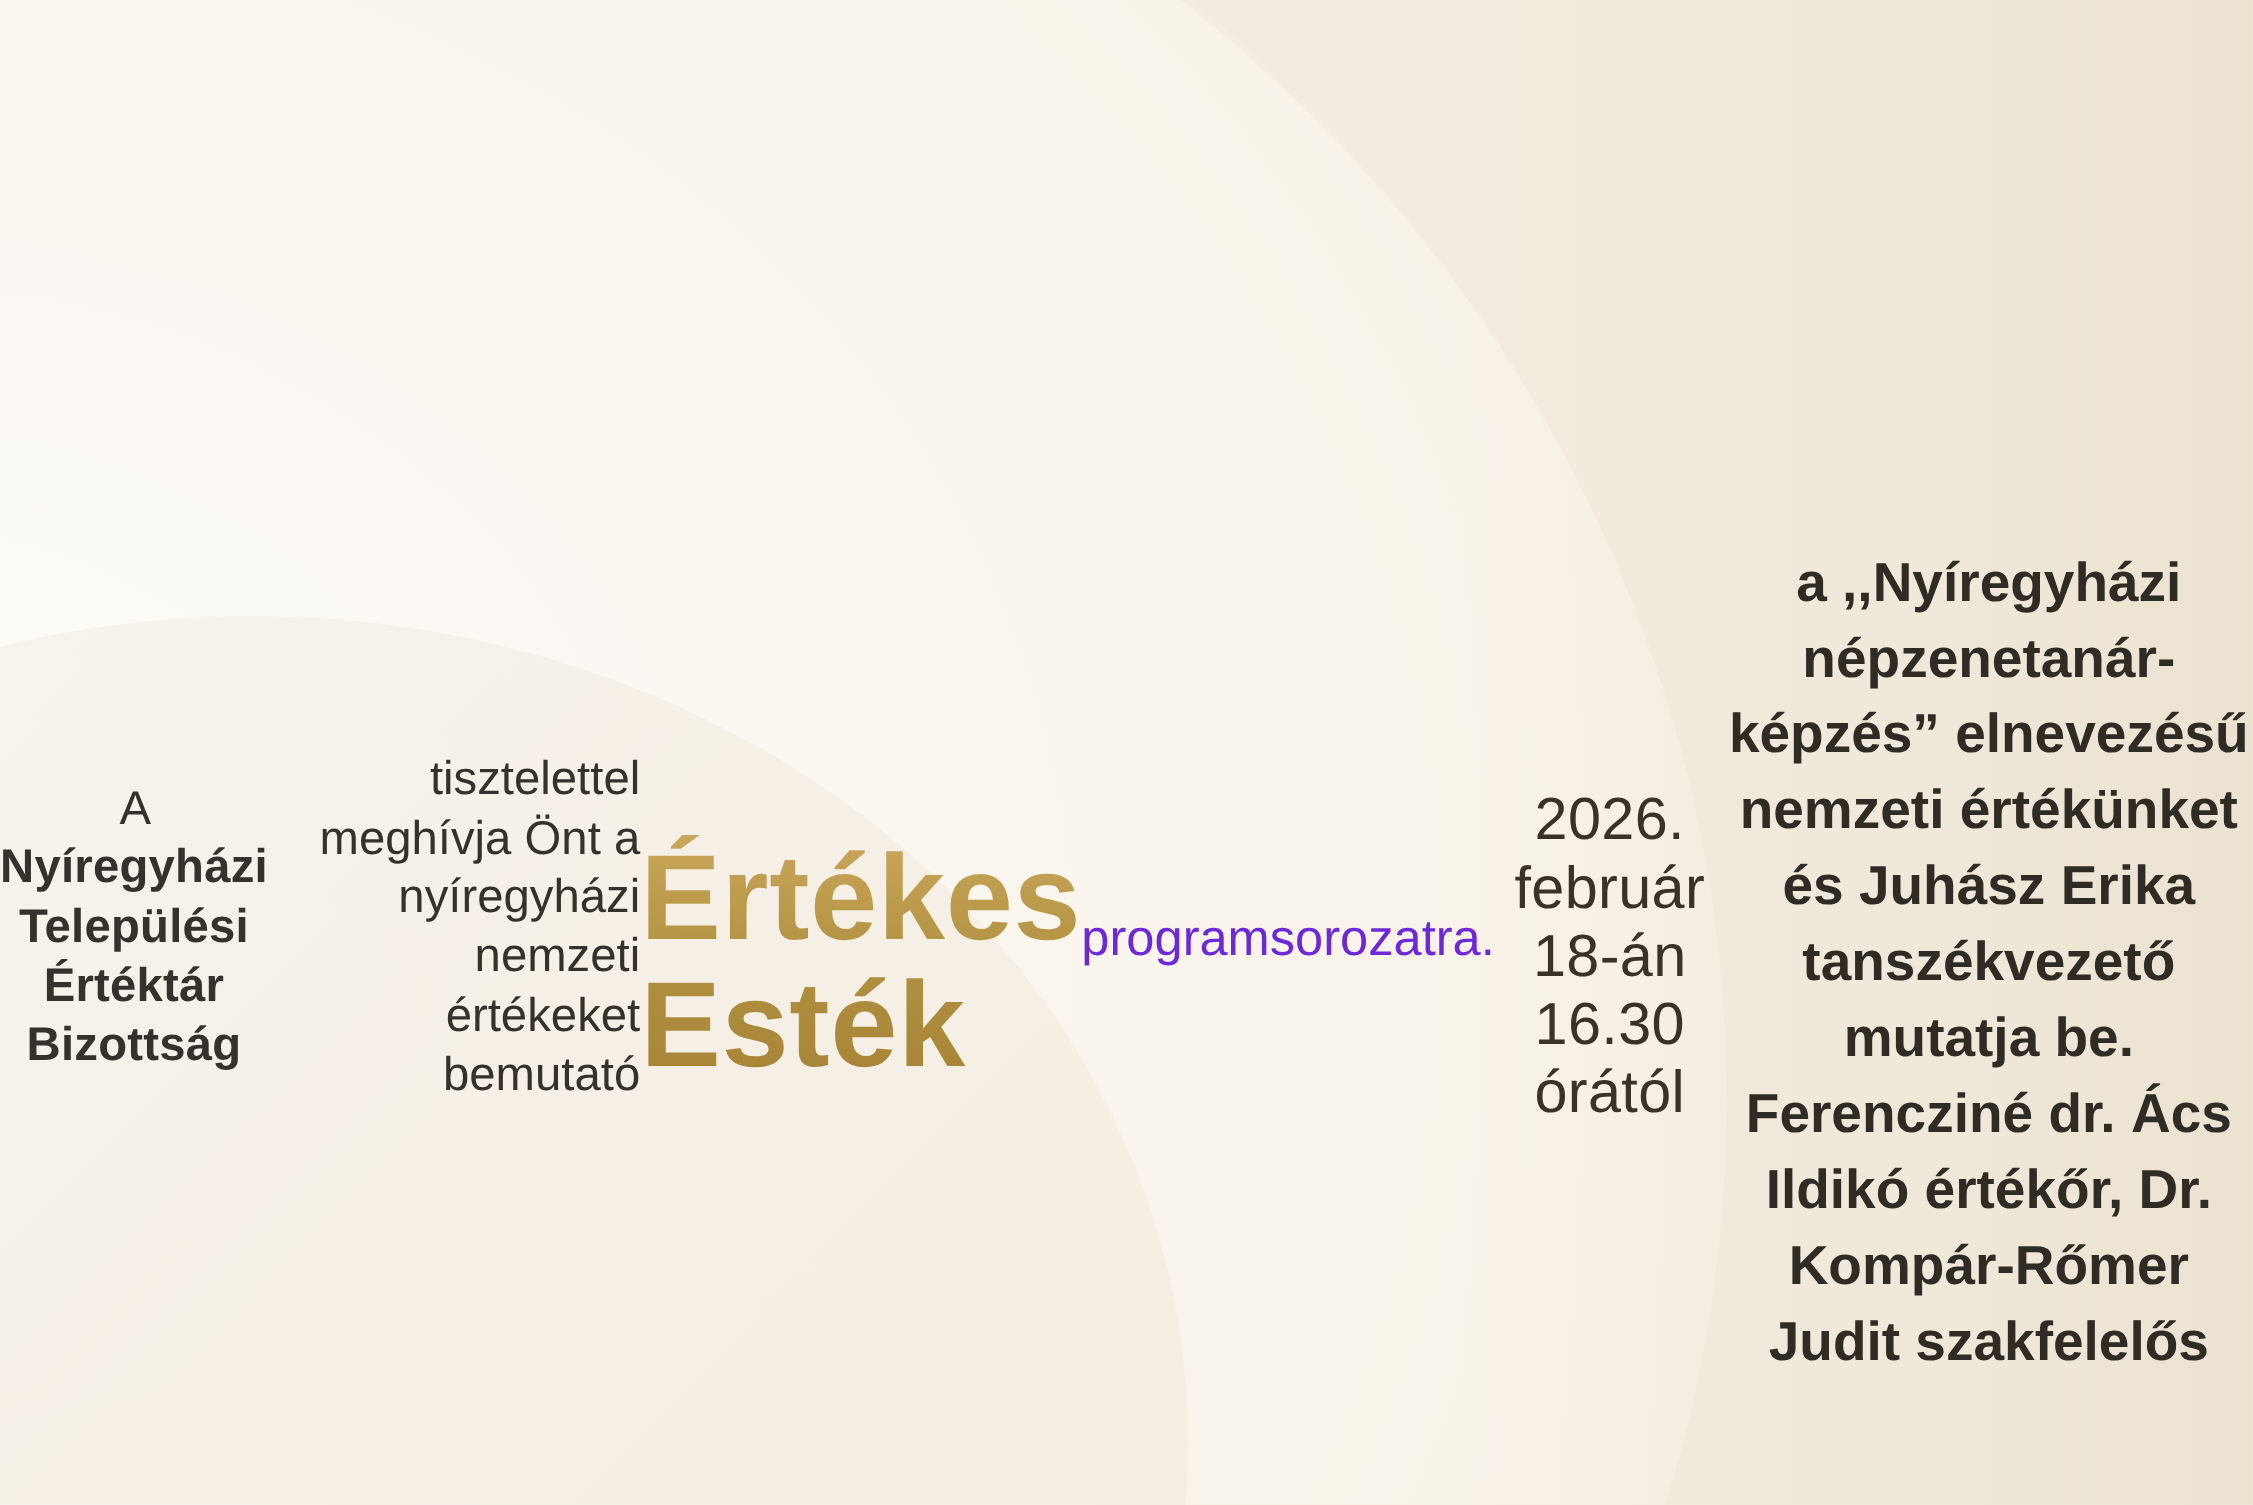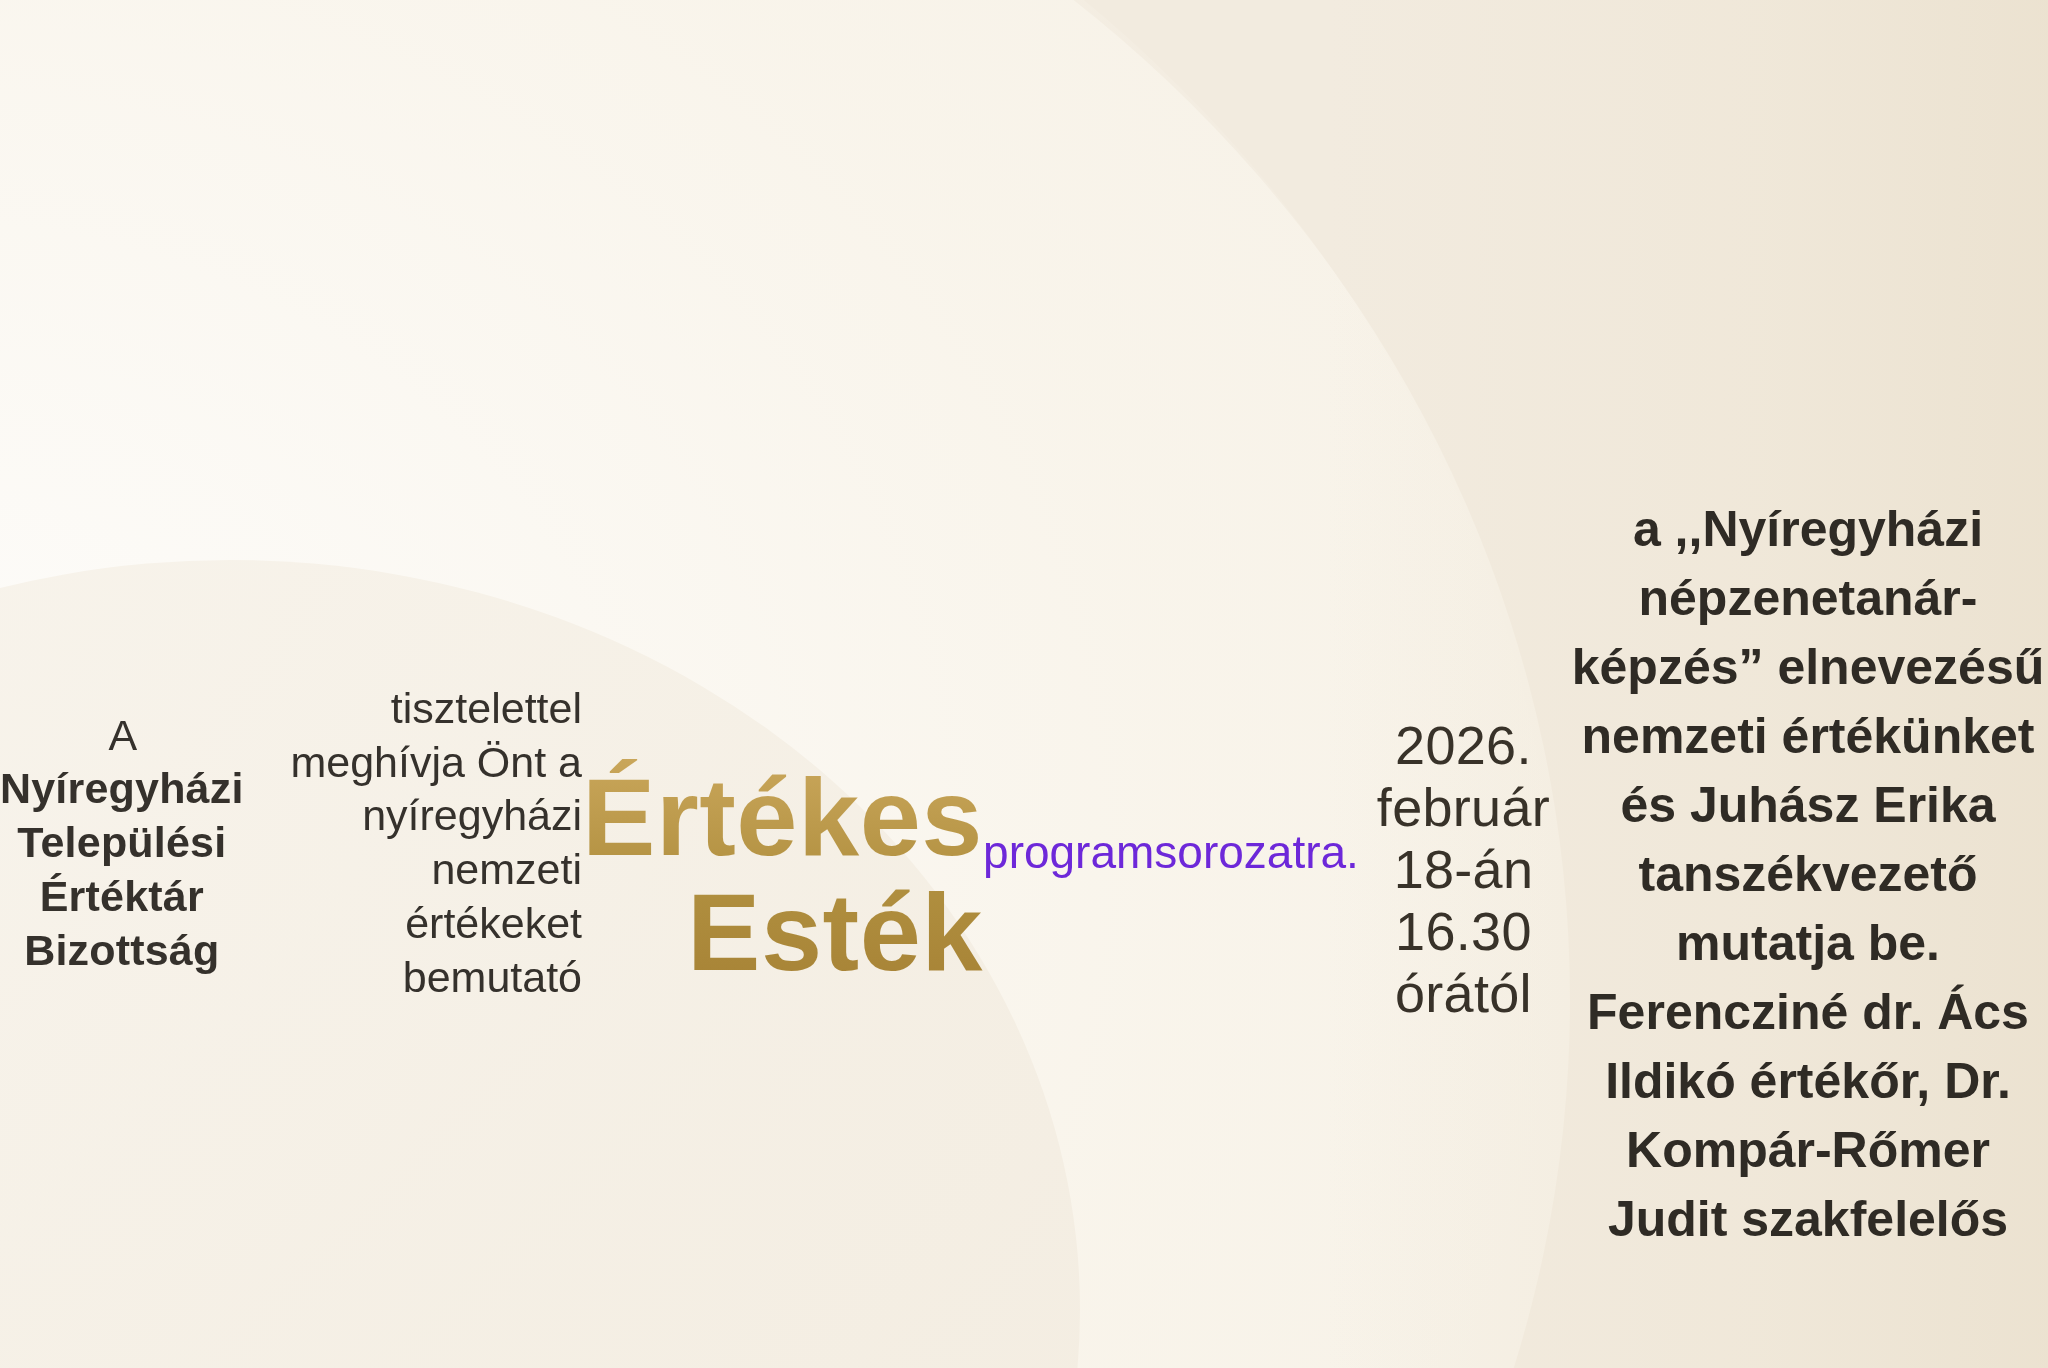--- a/index.html
+++ b/index.html
@@ -96,21 +96,21 @@
     line-height: 1.25;
     font-weight: 400;
     text-align: right;
   }
 
   .event-title {
     margin-top: 62px;
     font-size: 110px;
     font-weight: 700;
     letter-spacing: 0.5px;
-    text-align: right;
+    text-align: left;
     line-height: 1.05;
     color: #b79447;
     background: linear-gradient(180deg, #c9a65a 0%, #b08f3f 55%, #a78336 100%);
     -webkit-background-clip: text;
     background-clip: text;
     -webkit-text-fill-color: transparent;
   }
 
   .subtitle {
     margin-top: 18px;

